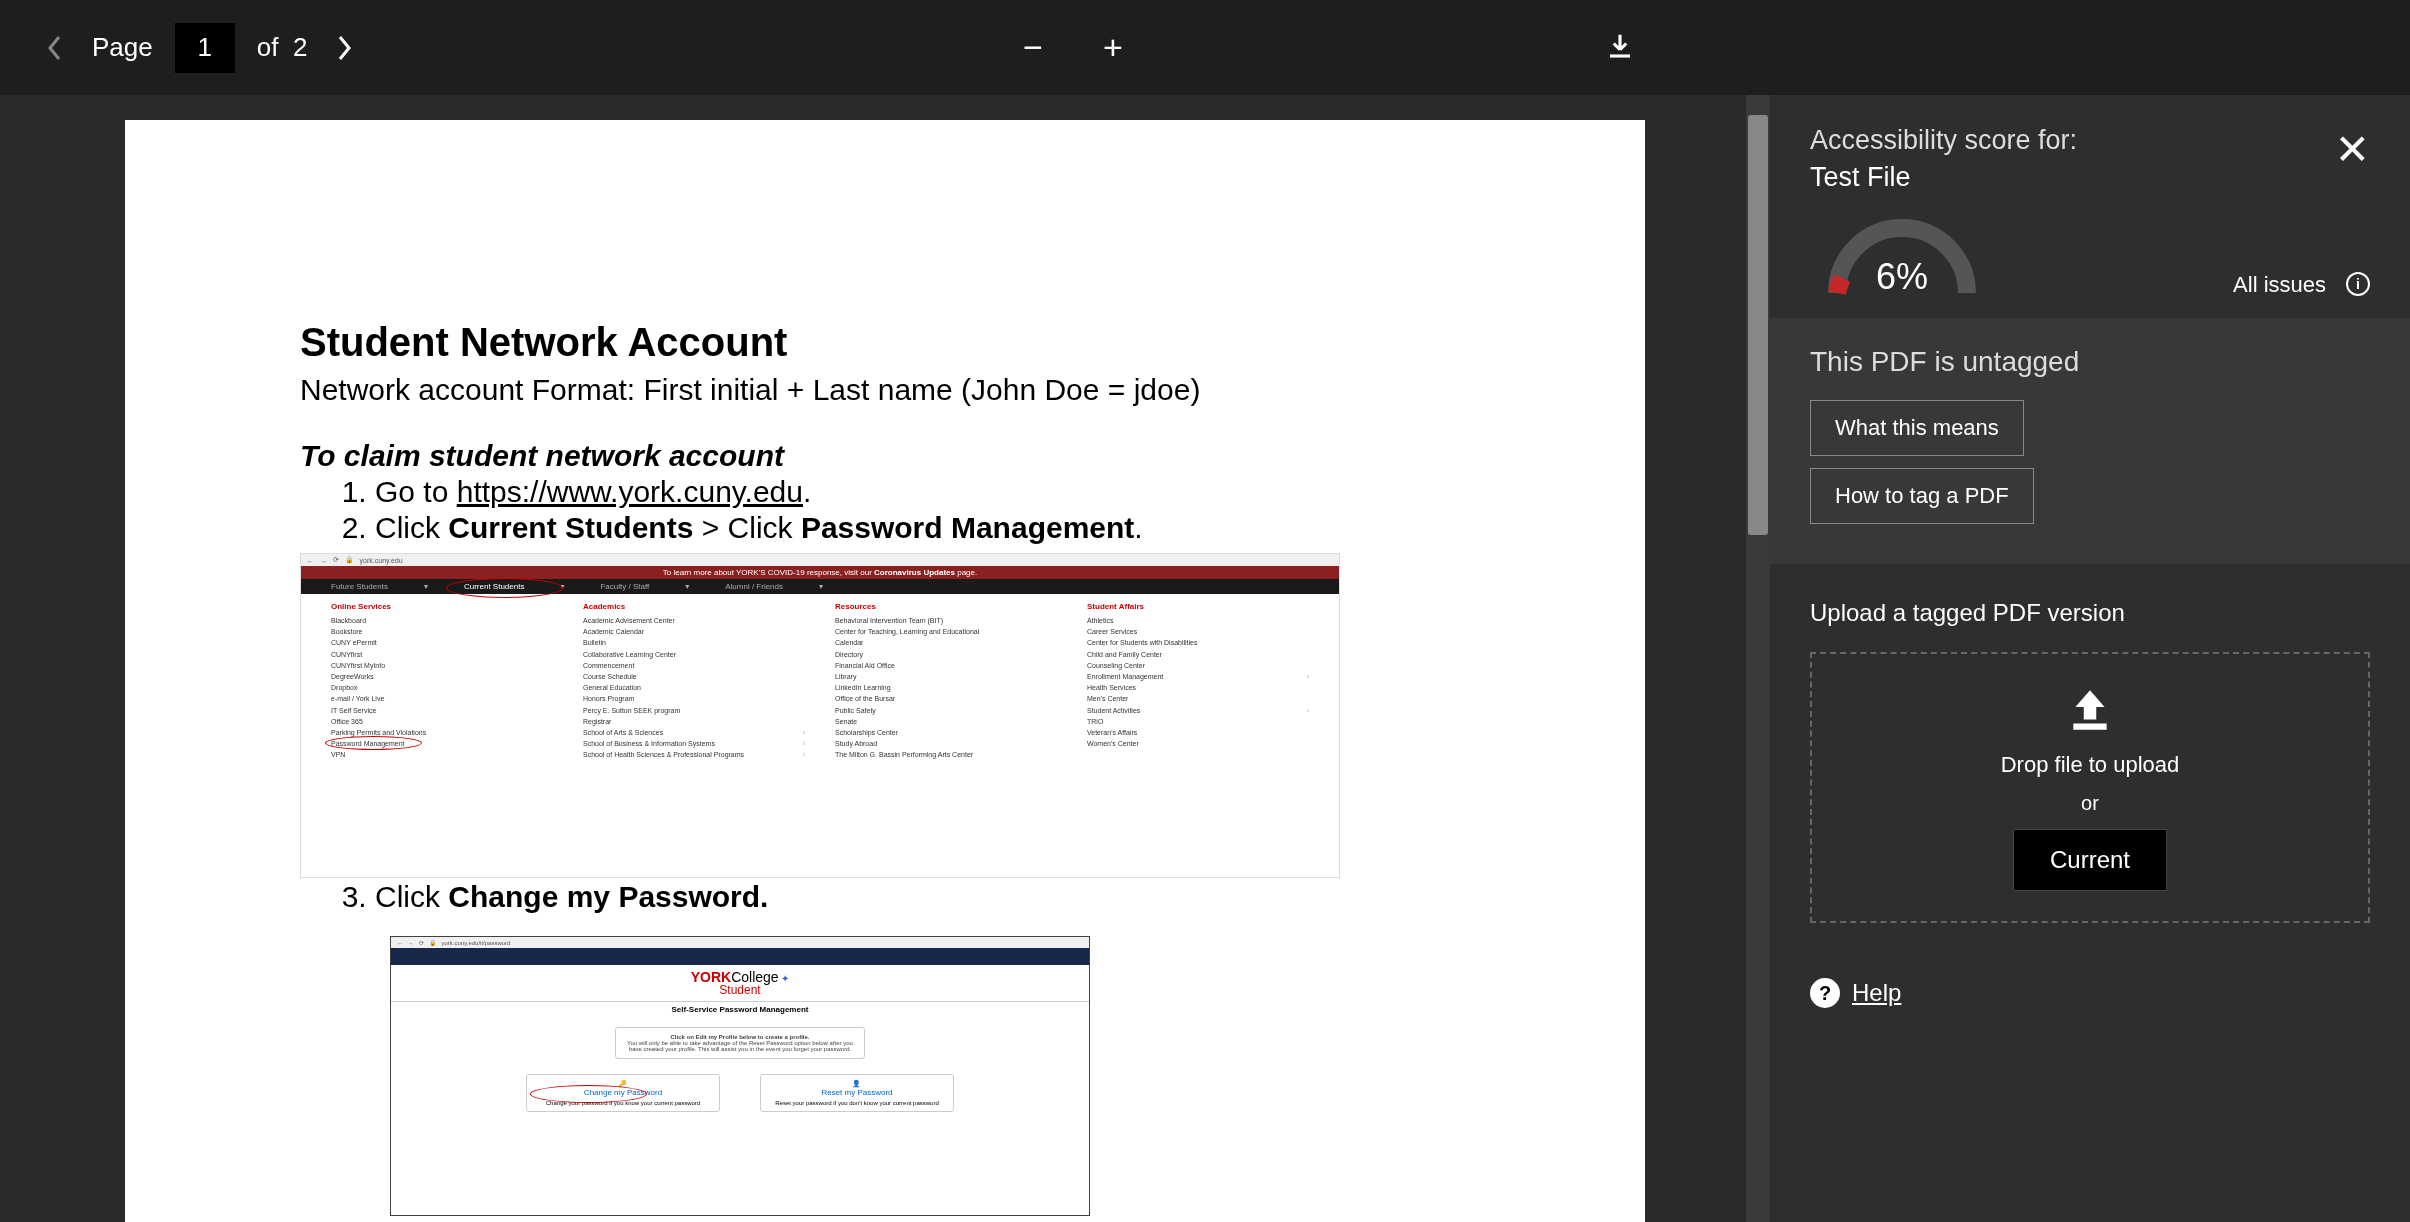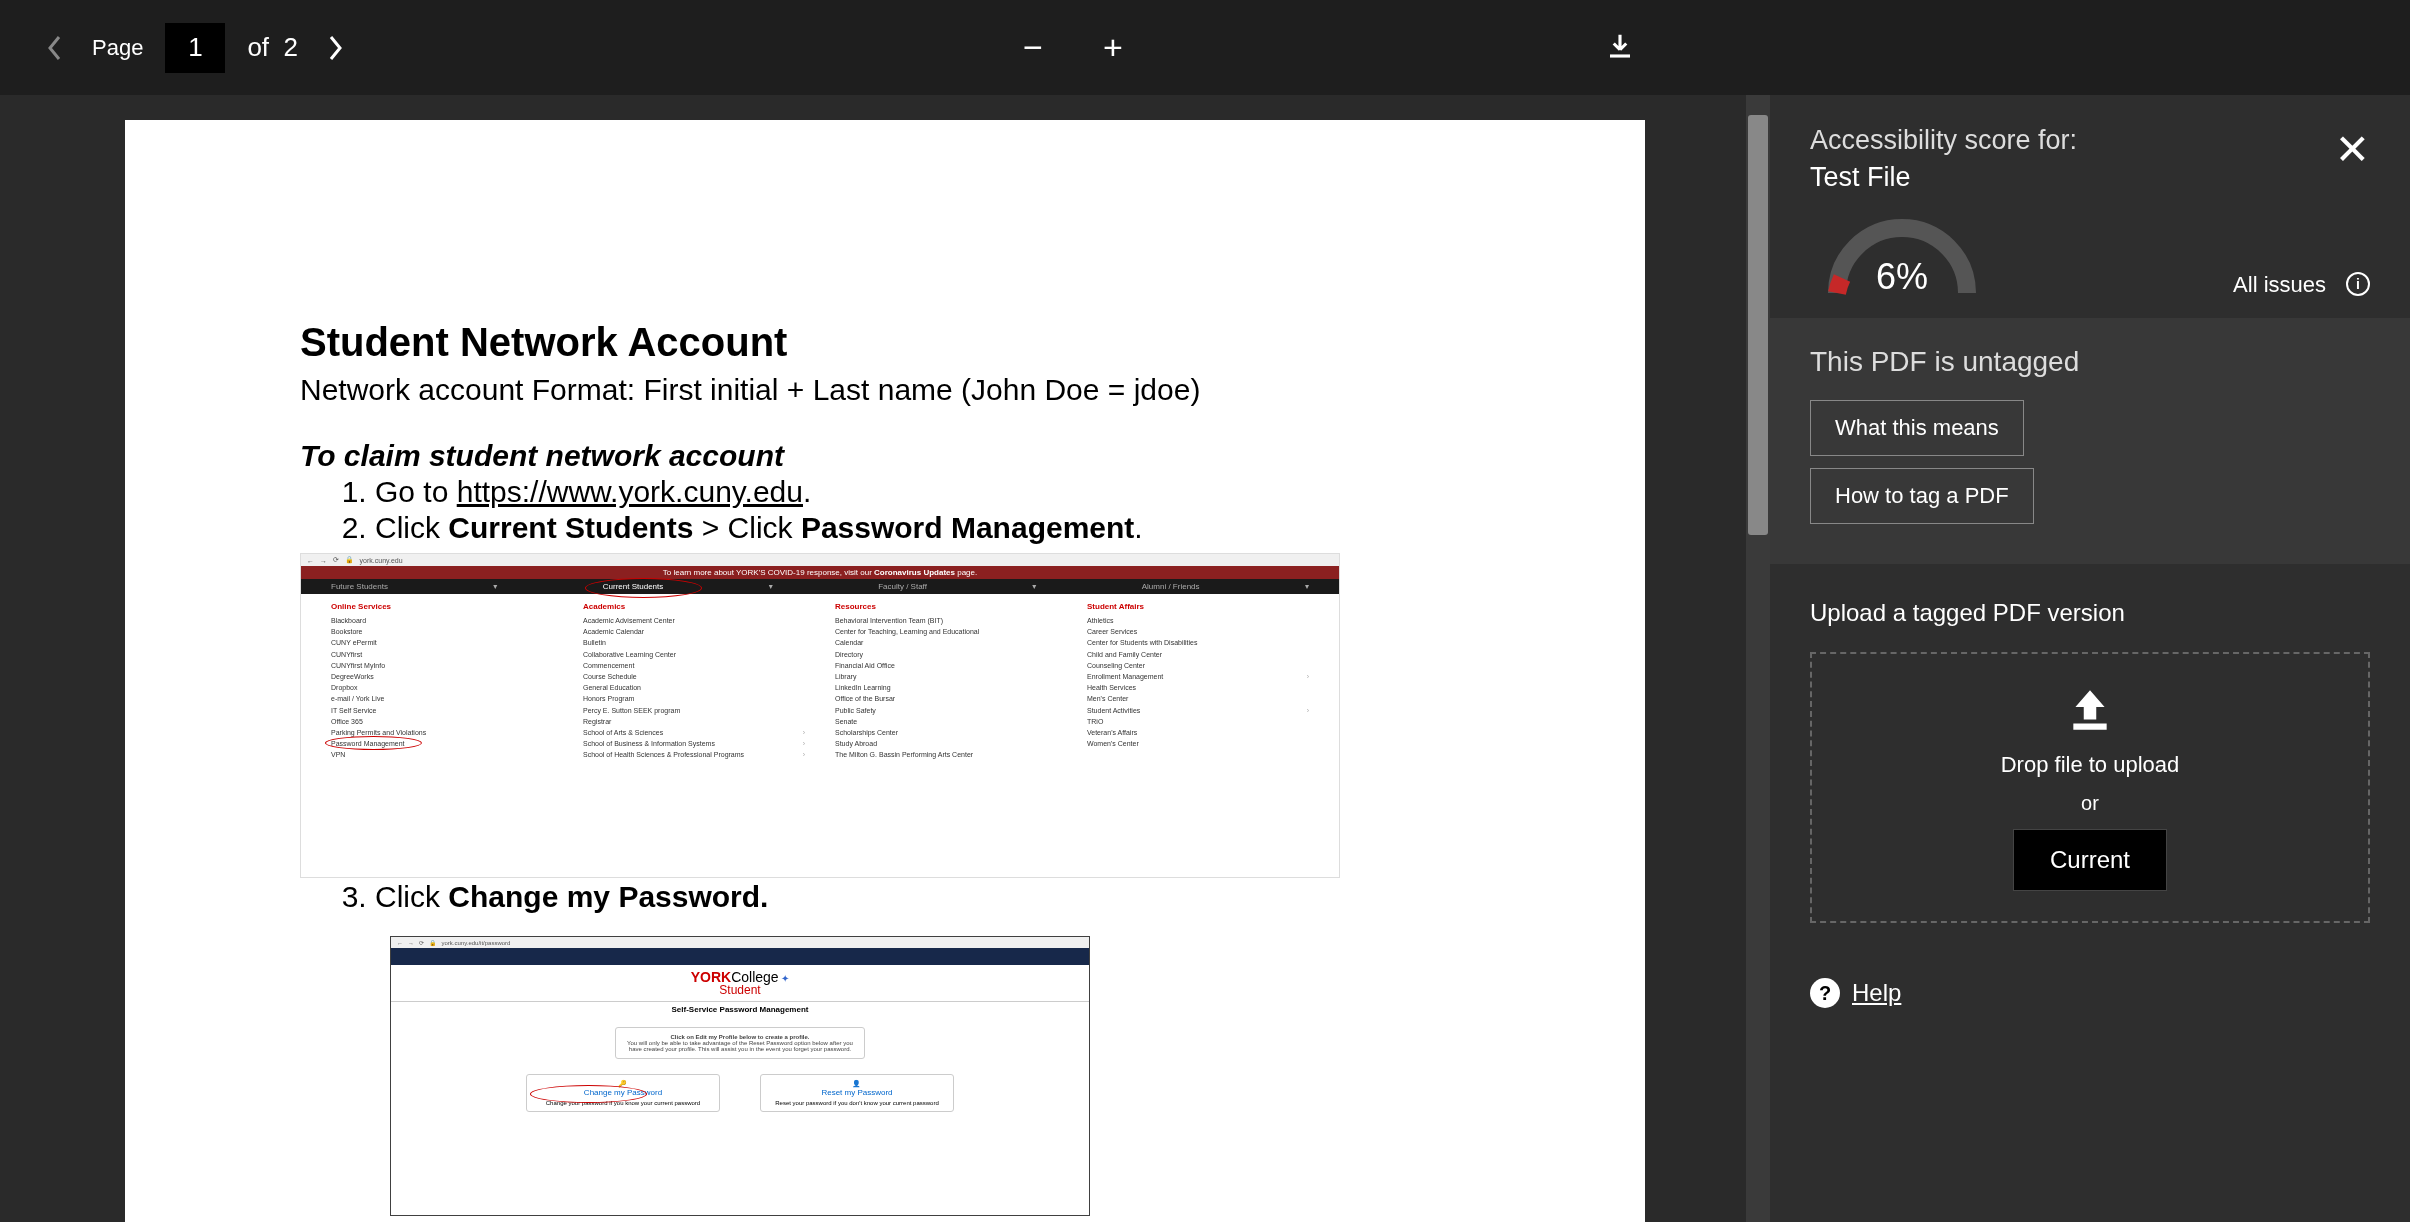--- a/index.html
+++ b/index.html
@@ -20,21 +20,21 @@
   padding: 0 40px;
   color: #fff;
   position: relative;
 }
 .toolbar-left { display: flex; align-items: center; gap: 22px; }
 .nav-btn {
   width: 30px; height: 30px; display:flex;align-items:center;justify-content:center;
   color: #888; cursor: pointer;
 }
 .nav-btn.active { color: #fff; }
-.page-label { font-size: 22px; color: #fff; }
+.page-label { font-size: 26px; color: #fff; }
 .page-input {
   width: 60px; height: 50px; background: #000; color:#fff; border:none;
   text-align:center; font-size: 26px;
 }
 .page-of { font-size: 26px; color:#fff; }
 .toolbar-center {
   position:absolute; left:50%; transform:translateX(-160%);
   display:flex; gap: 40px;
 }
 .zoom-btn { width:40px;height:40px;display:flex;align-items:center;justify-content:center;color:#fff;cursor:pointer;font-size:34px; }
@@ -67,21 +67,21 @@
 .doc-italic { font-style:italic; font-weight:700; font-size:30px;margin-top:28px; }
 .doc-ol { margin-left: 75px; font-size:30px; }
 .doc-ol li { margin: 2px 0; }
 .doc-link { text-decoration: underline; color:#000; }
 .shot1 {
   width: 1040px; height: 325px; background:#fff; border:1px solid #ddd;
   margin-top:8px; font-size:9px; position:relative;
 }
 .shot1-bar { height:12px; background:#f0f0f0; display:flex;align-items:center;padding:0 6px;color:#555;font-size:7px;gap:6px; }
 .shot1-red { background:#8b2020; color:#fff; text-align:center; padding:2px 0; font-size:8px; }
-.shot1-nav { background:#1a1a1a; color:#aaa; display:flex; justify-content:space-between; gap:28px; padding:3px 30px; font-size:8px; }
+.shot1-nav { background:#1a1a1a; color:#aaa; display:flex; justify-content:flex-start; gap:36px; padding:3px 30px; font-size:8px; }
 .shot1-nav span.sel { color:#fff; position:relative; }
 .shot1-nav span.sel::after { content:''; position:absolute; left:-18px; top:-4px; width: 115px; height:18px; border:1.5px solid #c00; border-radius:50%; }
 .shot1-cols { display:flex; padding: 8px 30px; gap: 30px; }
 .shot1-col { flex:1; }
 .shot1-col h4 { color:#c00; font-size:8px; margin-bottom:4px; font-weight:700; }
 .shot1-col li { list-style:none; font-size:7px; color:#333; line-height:1.6; position:relative; }
 .shot1-col li.chev::after { content:'›'; position:absolute; right:0; color:#aaa; }
 .circled { position:relative; }
 .circled::after { content:''; position:absolute; left:-6px; top:-2px; width:95px; height:12px; border:1.5px solid #c00; border-radius:50%; }
 .shot2 {

